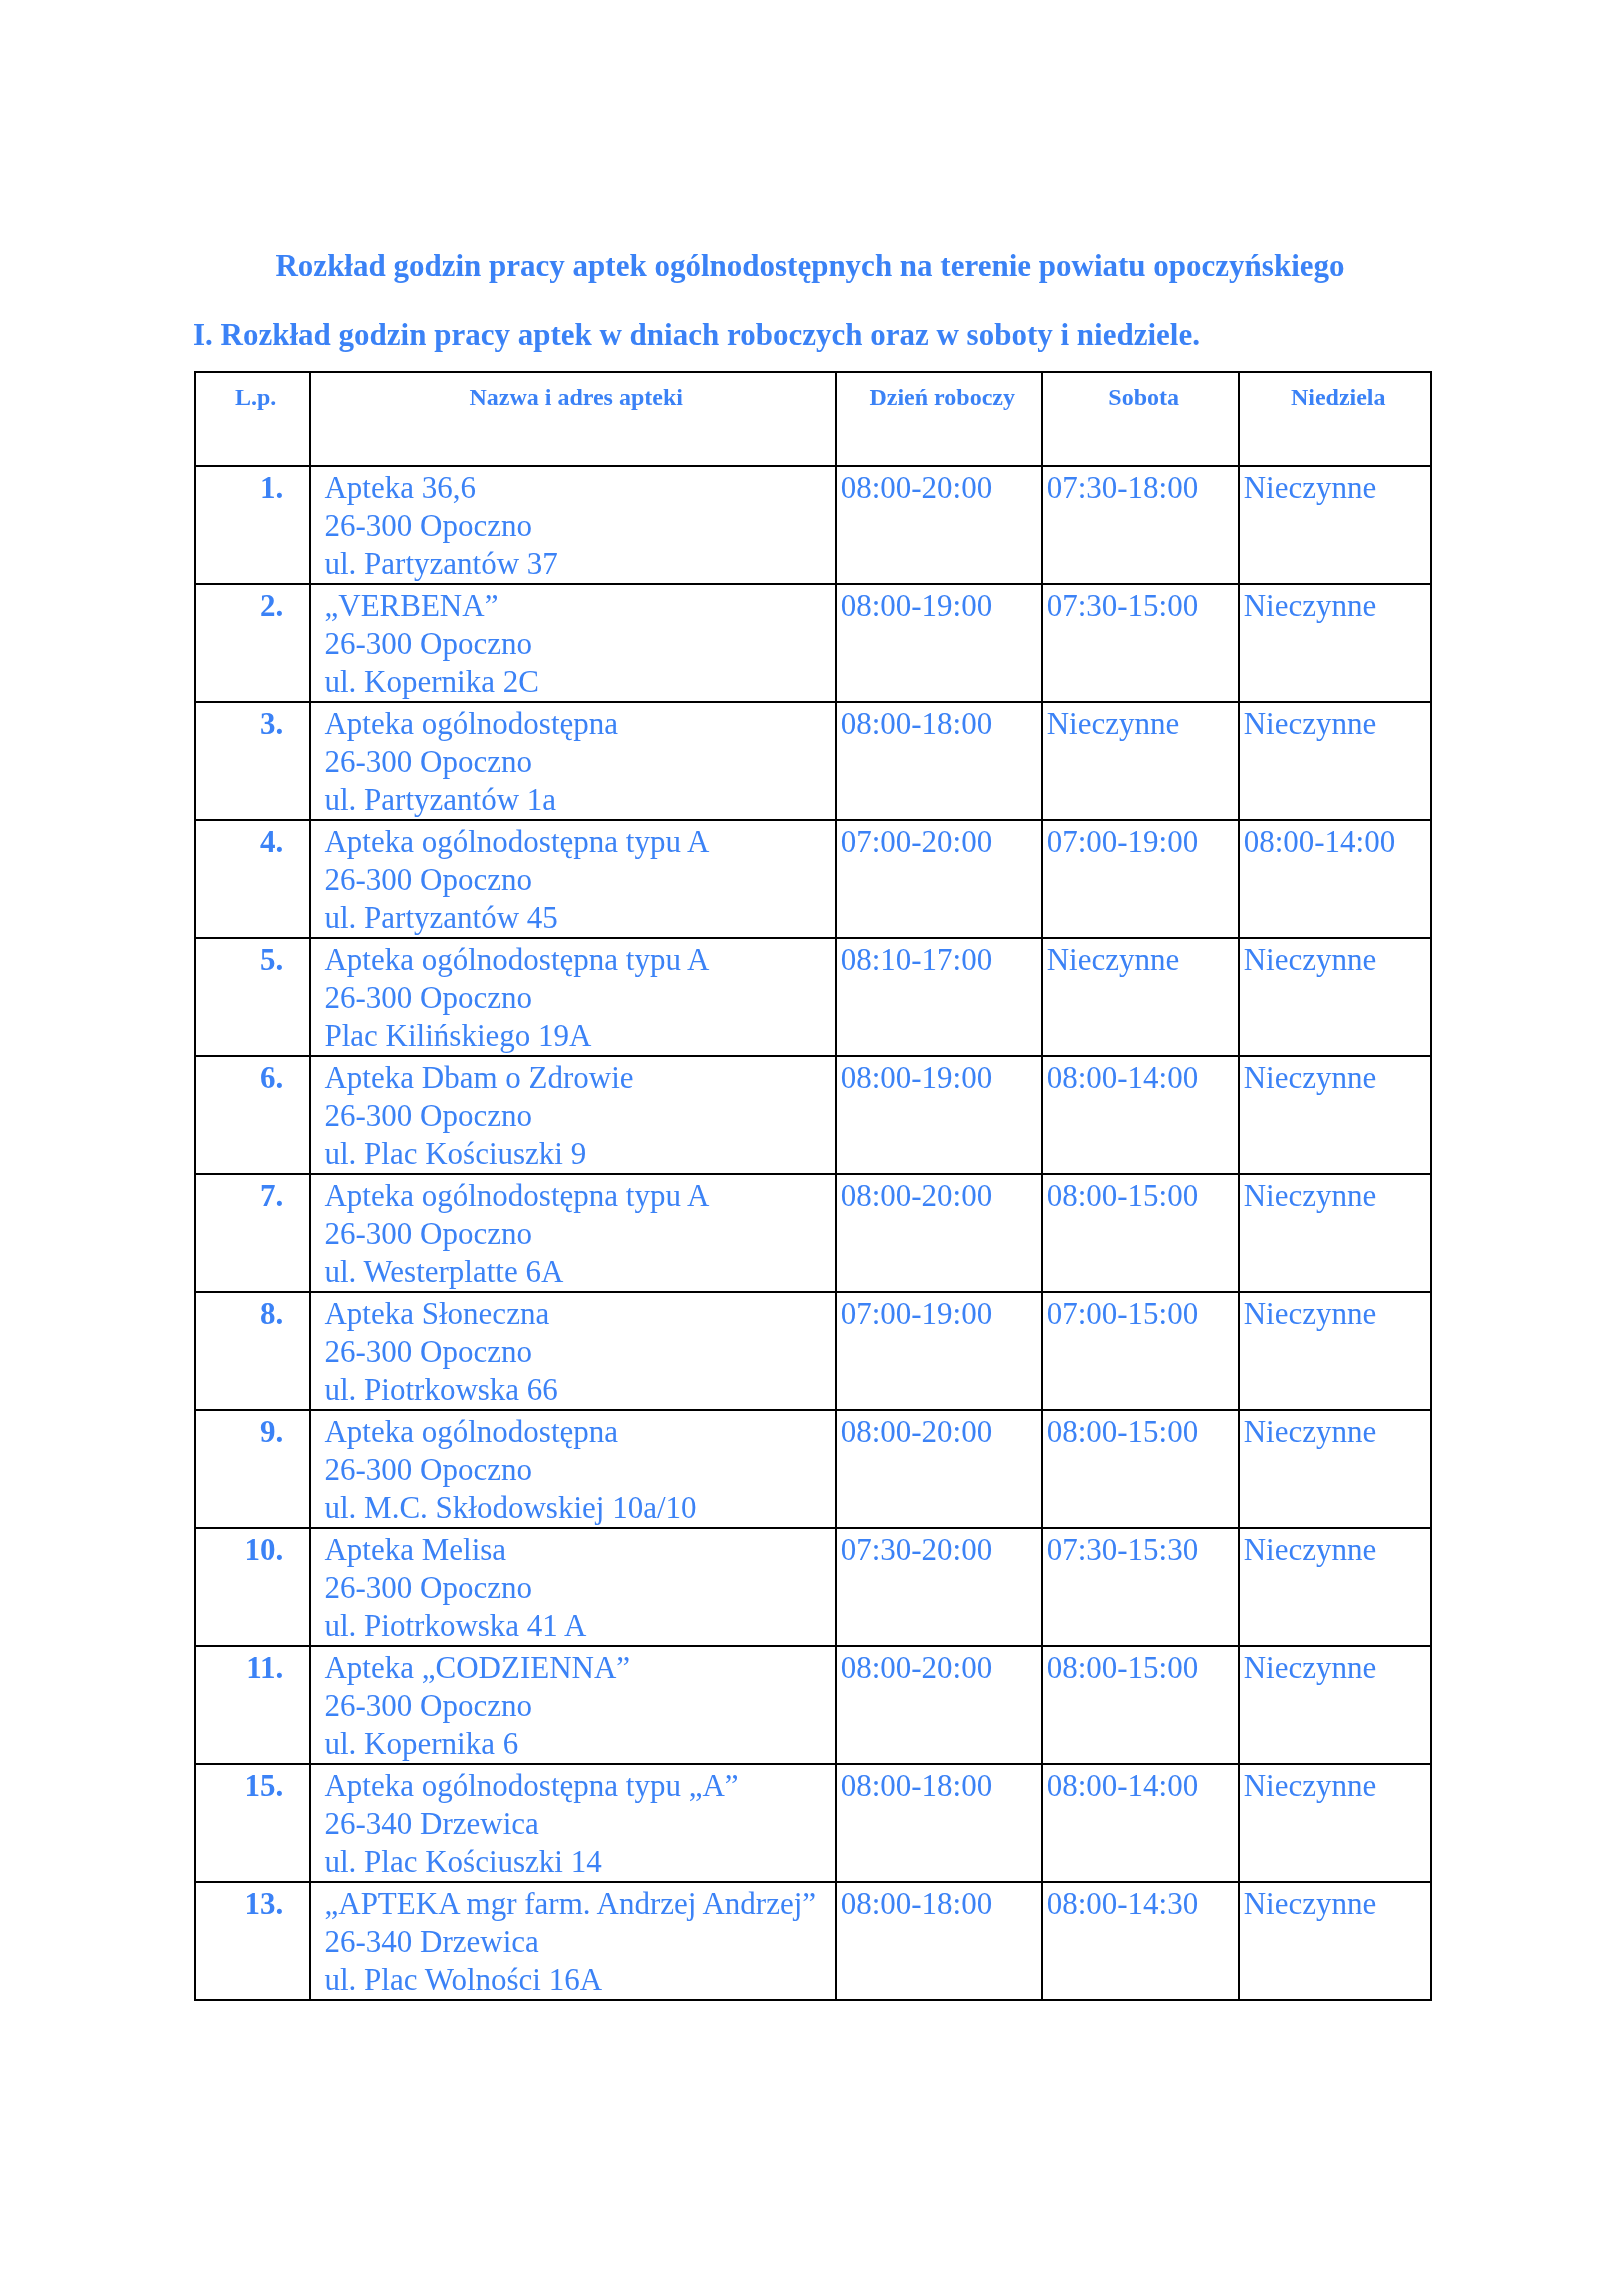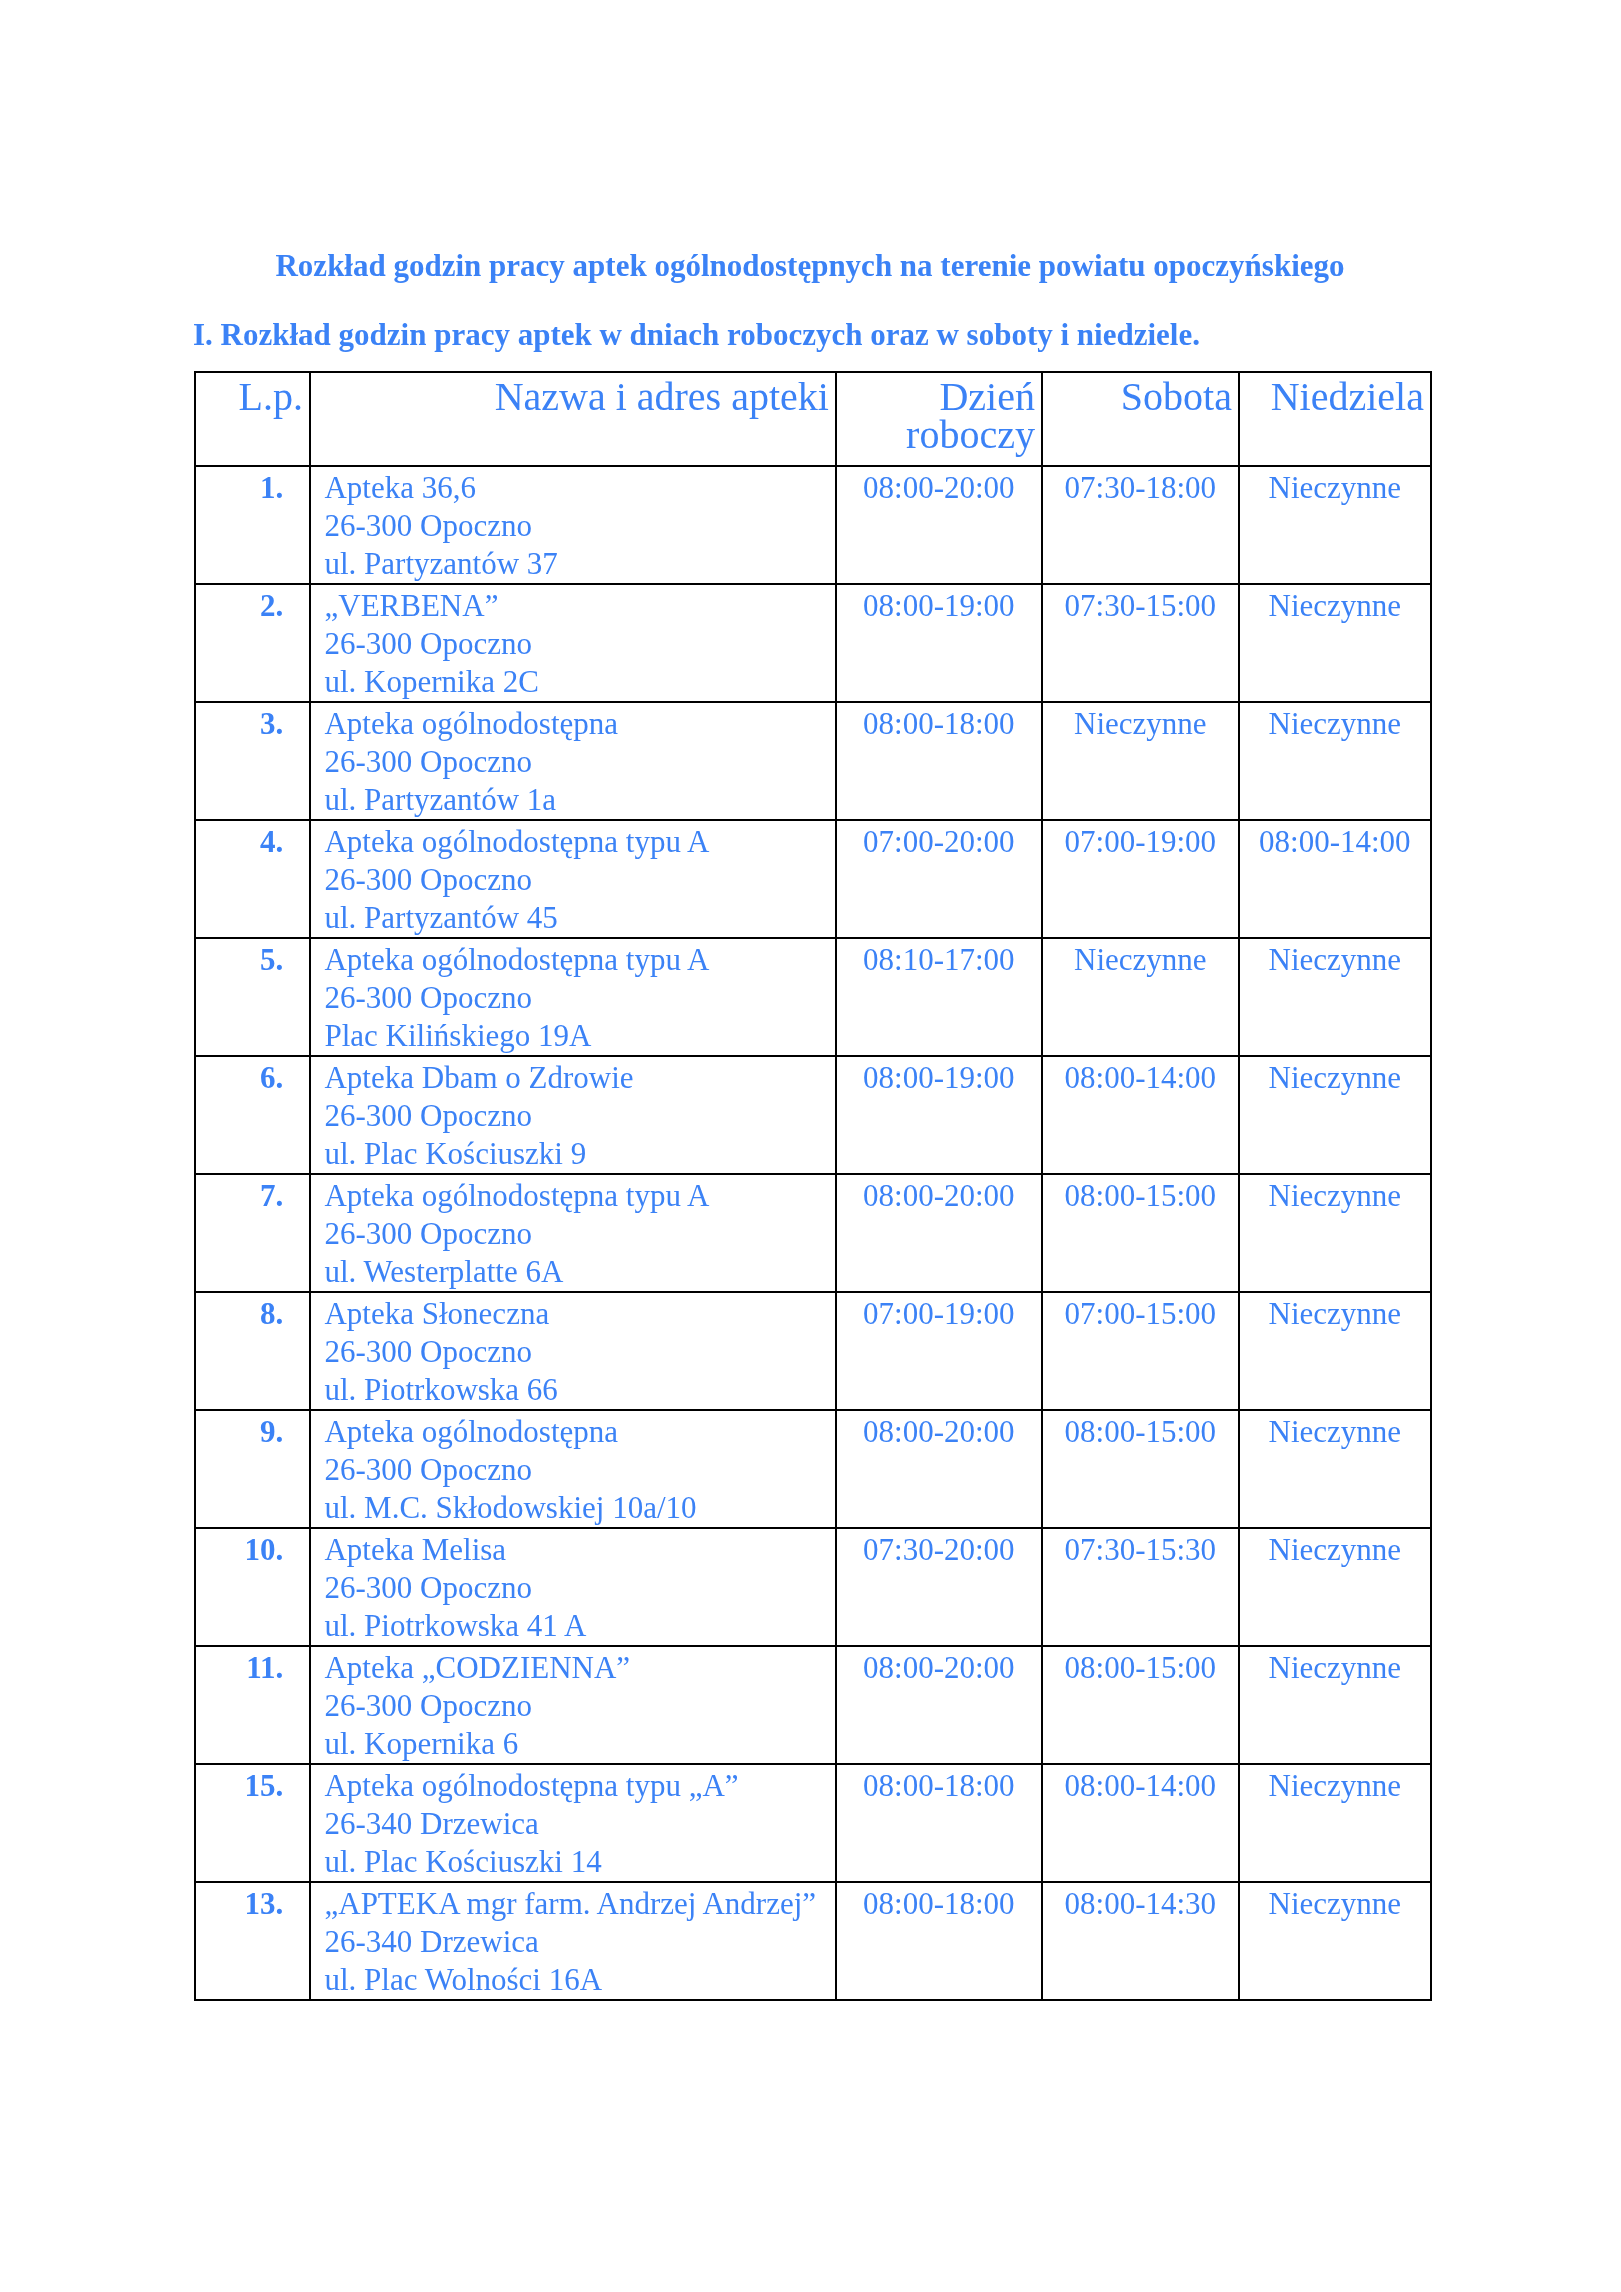--- a/index.html
+++ b/index.html
@@ -34,33 +34,33 @@
   }
   .pharmacy-table th, .pharmacy-table td {
     border: 2px solid #000000;
     border-top-width: 2.9px;
     border-bottom-width: 2.9px;
     vertical-align: top;
     overflow: hidden;
   }
   .pharmacy-table thead tr { height: 94px; }
   .pharmacy-table th {
-    font-weight: normal;
-    text-align: right;
+    font-weight: bold;
+    text-align: center;
     padding: 4.9px 5.9px 0 12.7px;
-    font-size: 40px;
+    font-size: 24px;
   }
   .pharmacy-table tbody tr { height: 114px; }
   td.lp-cell {
     text-align: right;
     padding: 2px 25.5px 0 2px;
     font-weight: bold;
   }
   td.name-cell { padding: 2px 7.8px 0 13.7px; }
-  td.time-cell { text-align: center; padding: 2px 3.9px 0 3.9px; }
+  td.time-cell { padding: 2px 3.9px 0 3.9px; }
 </style>
 </head>
 <body>
 
 <div class="page">
 
   <div class="doc-title">
     <div>Rozkład godzin pracy aptek ogólnodostępnych na terenie powiatu opoczyńskiego</div>
   </div>
 

